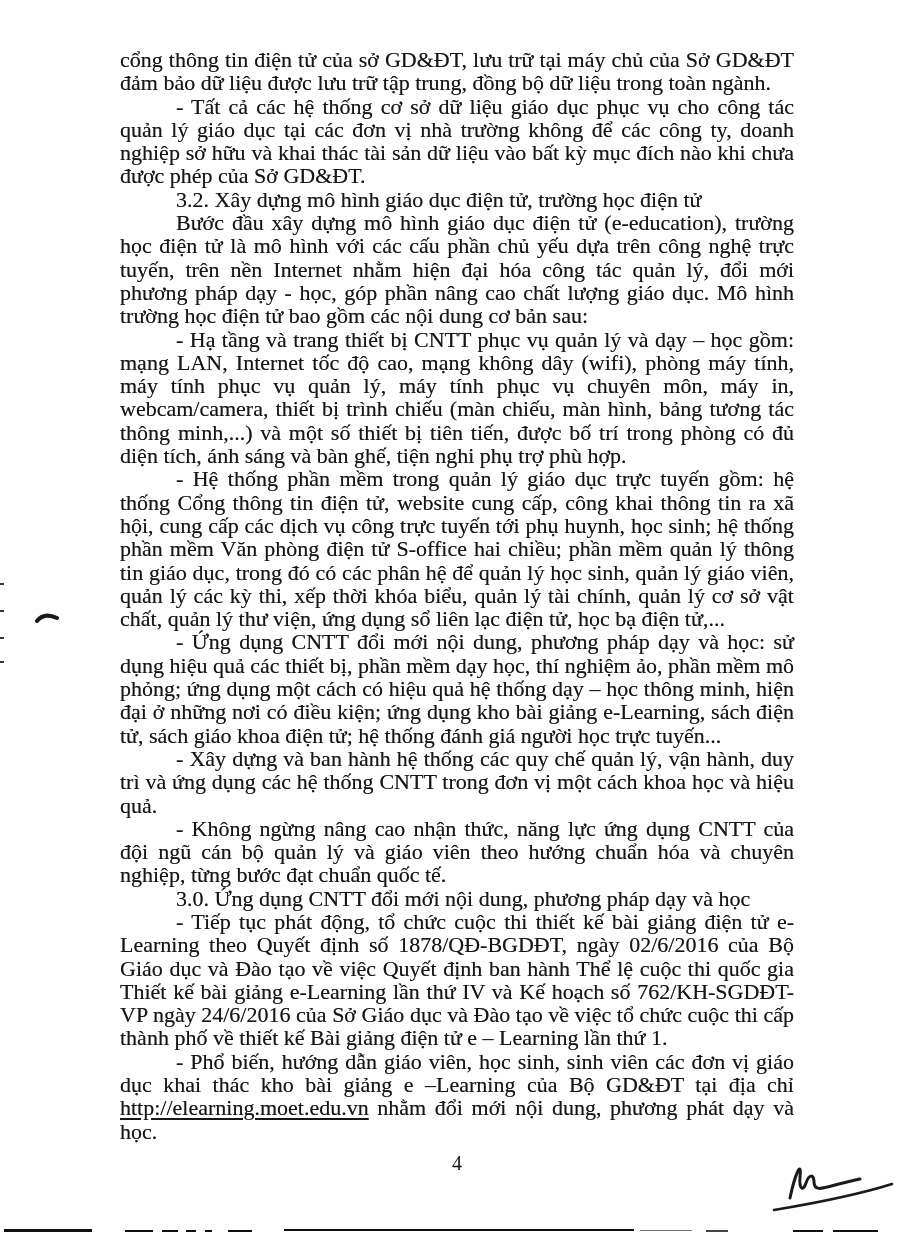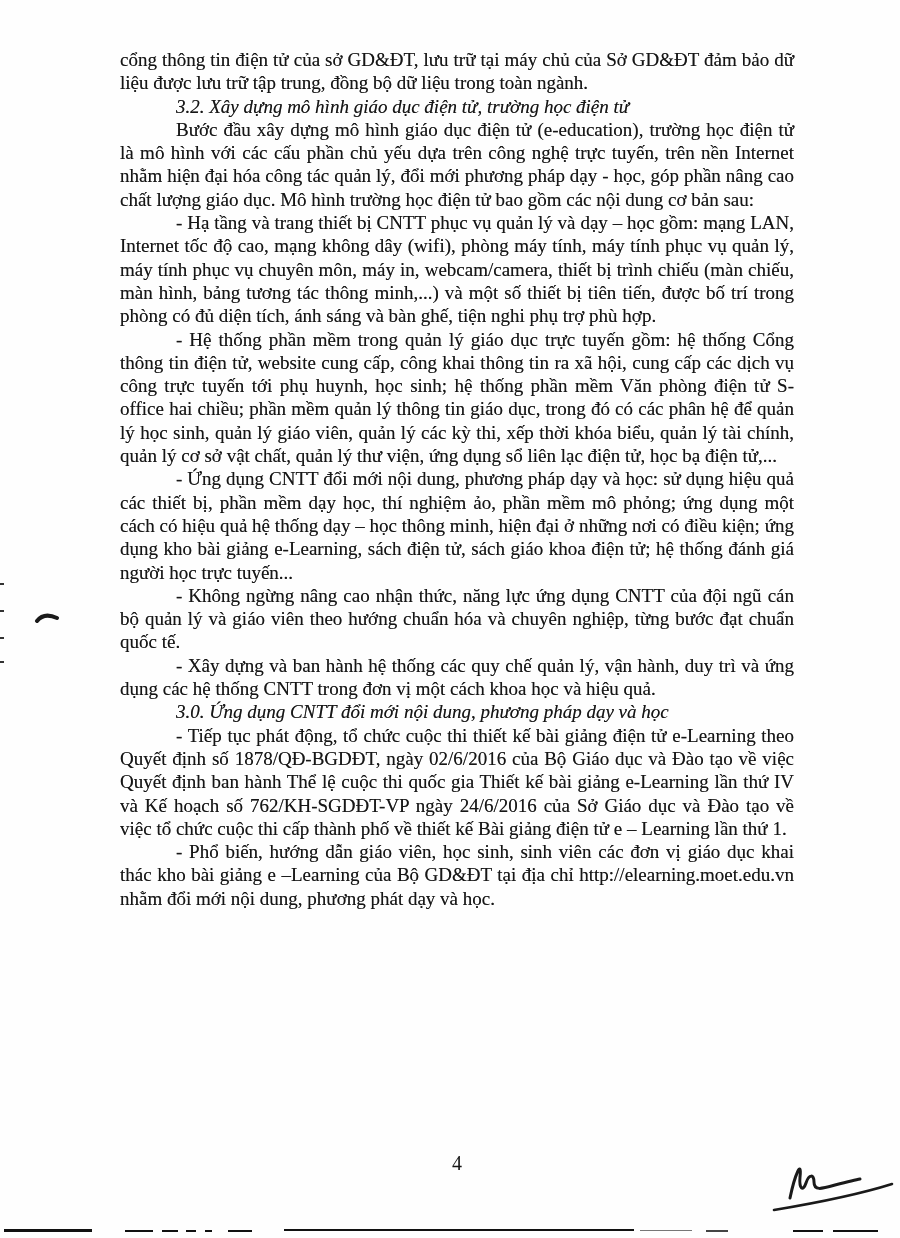--- a/index.html
+++ b/index.html
@@ -9,37 +9,37 @@
     height: 1238px;
     background: #fefefe;
     overflow: hidden;
     font-family: "Liberation Serif", "DejaVu Serif", serif;
   }
   .textblock {
     position: absolute;
     left: 120px;
     top: 48px;
     width: 674px;
-    font-size: 19px;
+    font-size: 22px;
     line-height: 23.3px;
     text-align: justify;
     color: #161616;
     text-shadow: 0 0 0.45px rgba(20,20,20,0.55);
   }
   .para {
     margin: 0;
     text-indent: 56px;
   }
   .para.noindent { text-indent: 0; }
   .heading {
     margin: 0;
     text-indent: 56px;
-    font-style: italic;
   }
   .url {
+    text-decoration: underline;
     text-underline-offset: 3px;
   }
   .pagenum {
     position: absolute;
     left: 120px;
     top: 1152px;
     width: 674px;
     text-align: center;
     font-size: 20px;
     color: #161616;
@@ -73,27 +73,28 @@
     background: #333;
   }
 </style>
 </head>
 <body>
 
 <div class="page">
 
   <div class="textblock">
     <p class="para noindent">cổng thông tin điện tử của sở GD&amp;ĐT, lưu trữ tại máy chủ của Sở GD&amp;ĐT đảm bảo dữ liệu được lưu trữ tập trung, đồng bộ dữ liệu trong toàn ngành.</p>
+    <p class="para">- Tất cả các hệ thống cơ sở dữ liệu giáo dục phục vụ cho công tác quản lý giáo dục tại các đơn vị nhà trường không để các công ty, doanh nghiệp sở hữu và khai thác tài sản dữ liệu vào bất kỳ mục đích nào khi chưa được phép của Sở GD&amp;ĐT.</p>
     <p class="heading">3.2. Xây dựng mô hình giáo dục điện tử, trường học điện tử</p>
     <p class="para">Bước đầu xây dựng mô hình giáo dục điện tử (e-education), trường học điện tử là mô hình với các cấu phần chủ yếu dựa trên công nghệ trực tuyến, trên nền Internet nhằm hiện đại hóa công tác quản lý, đổi mới phương pháp dạy - học, góp phần nâng cao chất lượng giáo dục. Mô hình trường học điện tử bao gồm các nội dung cơ bản sau:</p>
     <p class="para">- Hạ tầng và trang thiết bị CNTT phục vụ quản lý và dạy – học gồm: mạng LAN, Internet tốc độ cao, mạng không dây (wifi), phòng máy tính, máy tính phục vụ quản lý, máy tính phục vụ chuyên môn, máy in, webcam/camera, thiết bị trình chiếu (màn chiếu, màn hình, bảng tương tác thông minh,...) và một số thiết bị tiên tiến, được bố trí trong phòng có đủ diện tích, ánh sáng và bàn ghế, tiện nghi phụ trợ phù hợp.</p>
     <p class="para">- Hệ thống phần mềm trong quản lý giáo dục trực tuyến gồm: hệ thống Cổng thông tin điện tử, website cung cấp, công khai thông tin ra xã hội, cung cấp các dịch vụ công trực tuyến tới phụ huynh, học sinh; hệ thống phần mềm Văn phòng điện tử S-office hai chiều; phần mềm quản lý thông tin giáo dục, trong đó có các phân hệ để quản lý học sinh, quản lý giáo viên, quản lý các kỳ thi, xếp thời khóa biểu, quản lý tài chính, quản lý cơ sở vật chất, quản lý thư viện, ứng dụng sổ liên lạc điện tử, học bạ điện tử,...</p>
     <p class="para">- Ứng dụng CNTT đổi mới nội dung, phương pháp dạy và học: sử dụng hiệu quả các thiết bị, phần mềm dạy học, thí nghiệm ảo, phần mềm mô phỏng; ứng dụng một cách có hiệu quả hệ thống dạy – học thông minh, hiện đại ở những nơi có điều kiện; ứng dụng kho bài giảng e-Learning, sách điện tử, sách giáo khoa điện tử; hệ thống đánh giá người học trực tuyến...</p>
+    <p class="para">- Xây dựng và ban hành hệ thống các quy chế quản lý, vận hành, duy trì và ứng dụng các hệ thống CNTT trong đơn vị một cách khoa học và hiệu quả.</p>
     <p class="para">- Không ngừng nâng cao nhận thức, năng lực ứng dụng CNTT của đội ngũ cán bộ quản lý và giáo viên theo hướng chuẩn hóa và chuyên nghiệp, từng bước đạt chuẩn quốc tế.</p>
-    <p class="para">- Xây dựng và ban hành hệ thống các quy chế quản lý, vận hành, duy trì và ứng dụng các hệ thống CNTT trong đơn vị một cách khoa học và hiệu quả.</p>
     <p class="heading">3.0. Ứng dụng CNTT đổi mới nội dung, phương pháp dạy và học</p>
     <p class="para">- Tiếp tục phát động, tổ chức cuộc thi thiết kế bài giảng điện tử e-Learning theo Quyết định số 1878/QĐ-BGDĐT, ngày 02/6/2016 của Bộ Giáo dục và Đào tạo về việc Quyết định ban hành Thể lệ cuộc thi quốc gia Thiết kế bài giảng e-Learning lần thứ IV và Kế hoạch số 762/KH-SGDĐT-VP ngày 24/6/2016 của Sở Giáo dục và Đào tạo về việc tổ chức cuộc thi cấp thành phố về thiết kế Bài giảng điện tử e – Learning lần thứ 1.</p>
     <p class="para"><span>- Phổ biến, hướng dẫn giáo viên, học sinh, sinh viên các đơn vị giáo dục khai thác kho bài giảng e –Learning của Bộ GD&amp;ĐT tại địa chỉ </span><span class="url">http://elearning.moet.edu.vn</span><span> nhằm đổi mới nội dung, phương phát dạy và học.</span></p>
   </div>
 
   <div class="pagenum">4</div>
 
   <svg class="signature" viewBox="0 0 138 72" xmlns="http://www.w3.org/2000/svg">
     <g fill="none" stroke="#1a1a1a" stroke-linecap="round" stroke-linejoin="round">
       <path d="M28 50 C33 26 40 11 38 29 C37 41 41 44 44 35 C47 26 52 26 52 34 C52 43 59 41 73 37 C85 34 93 32 98 31" stroke-width="3"></path>

